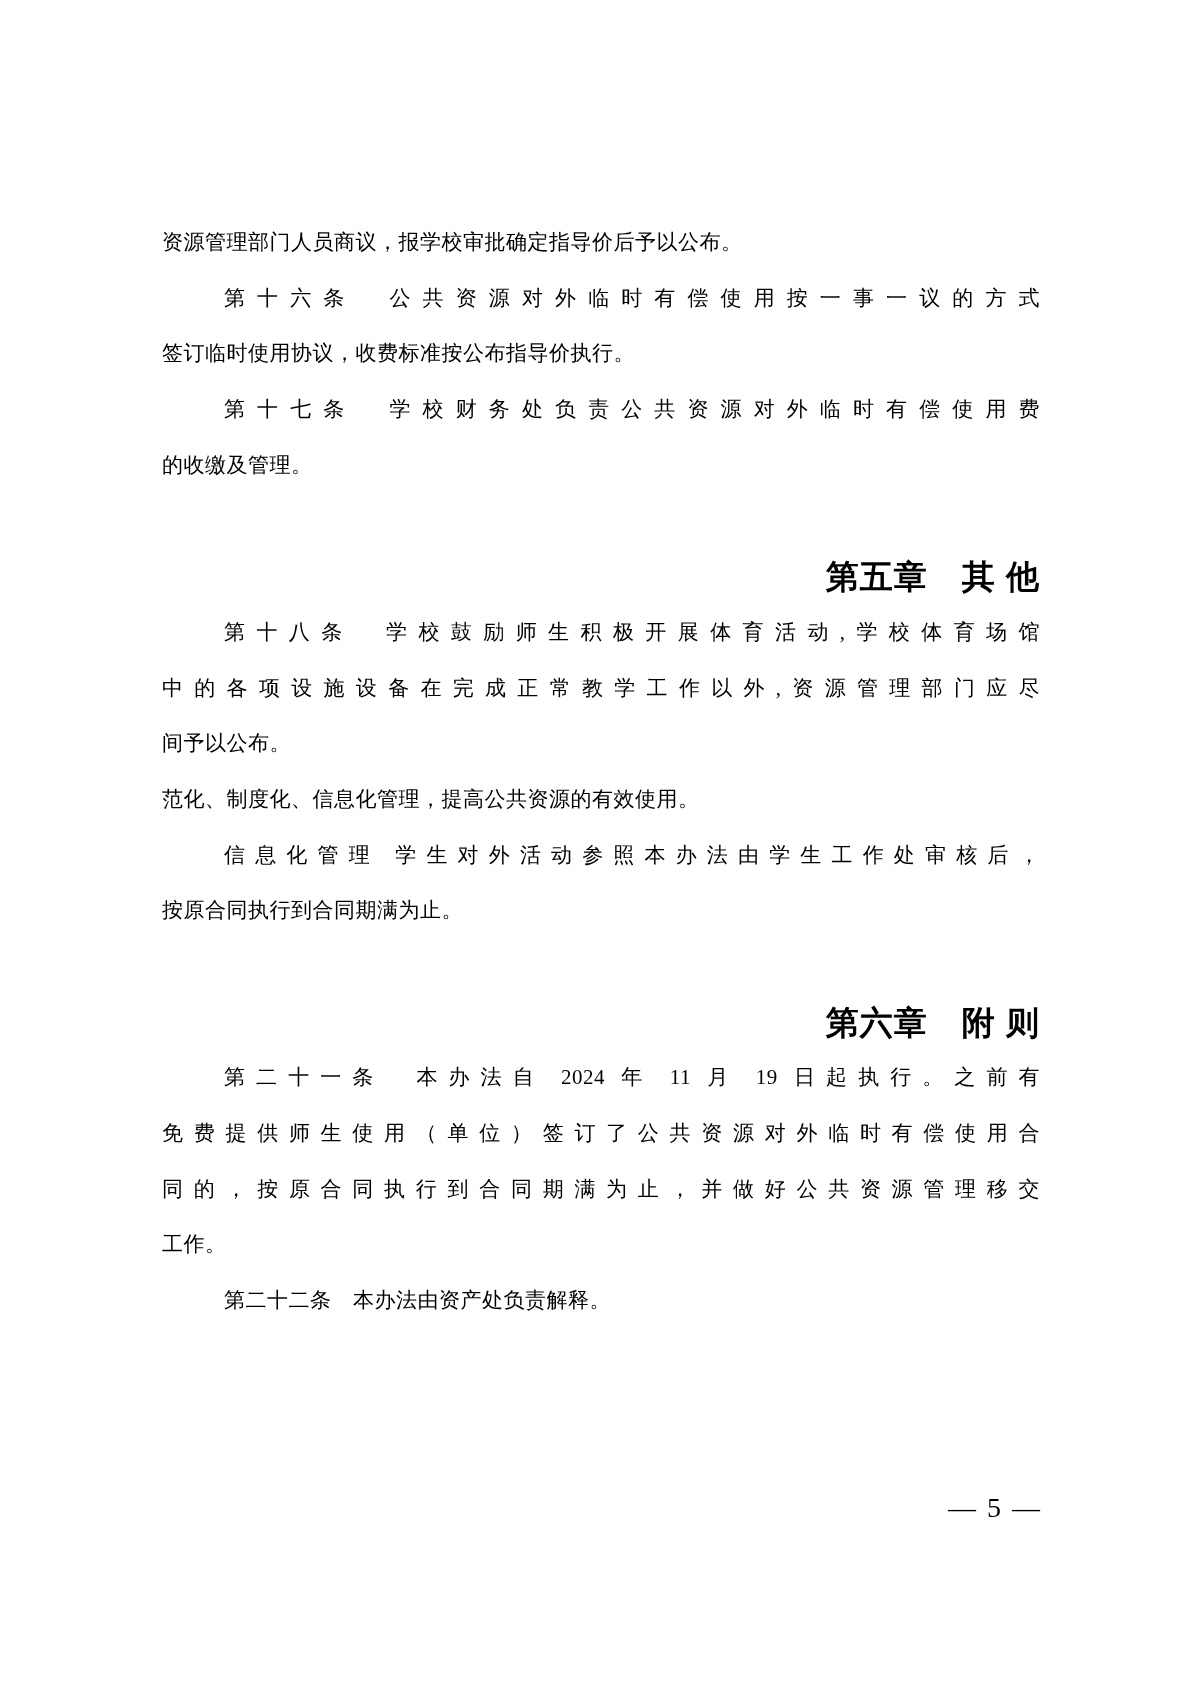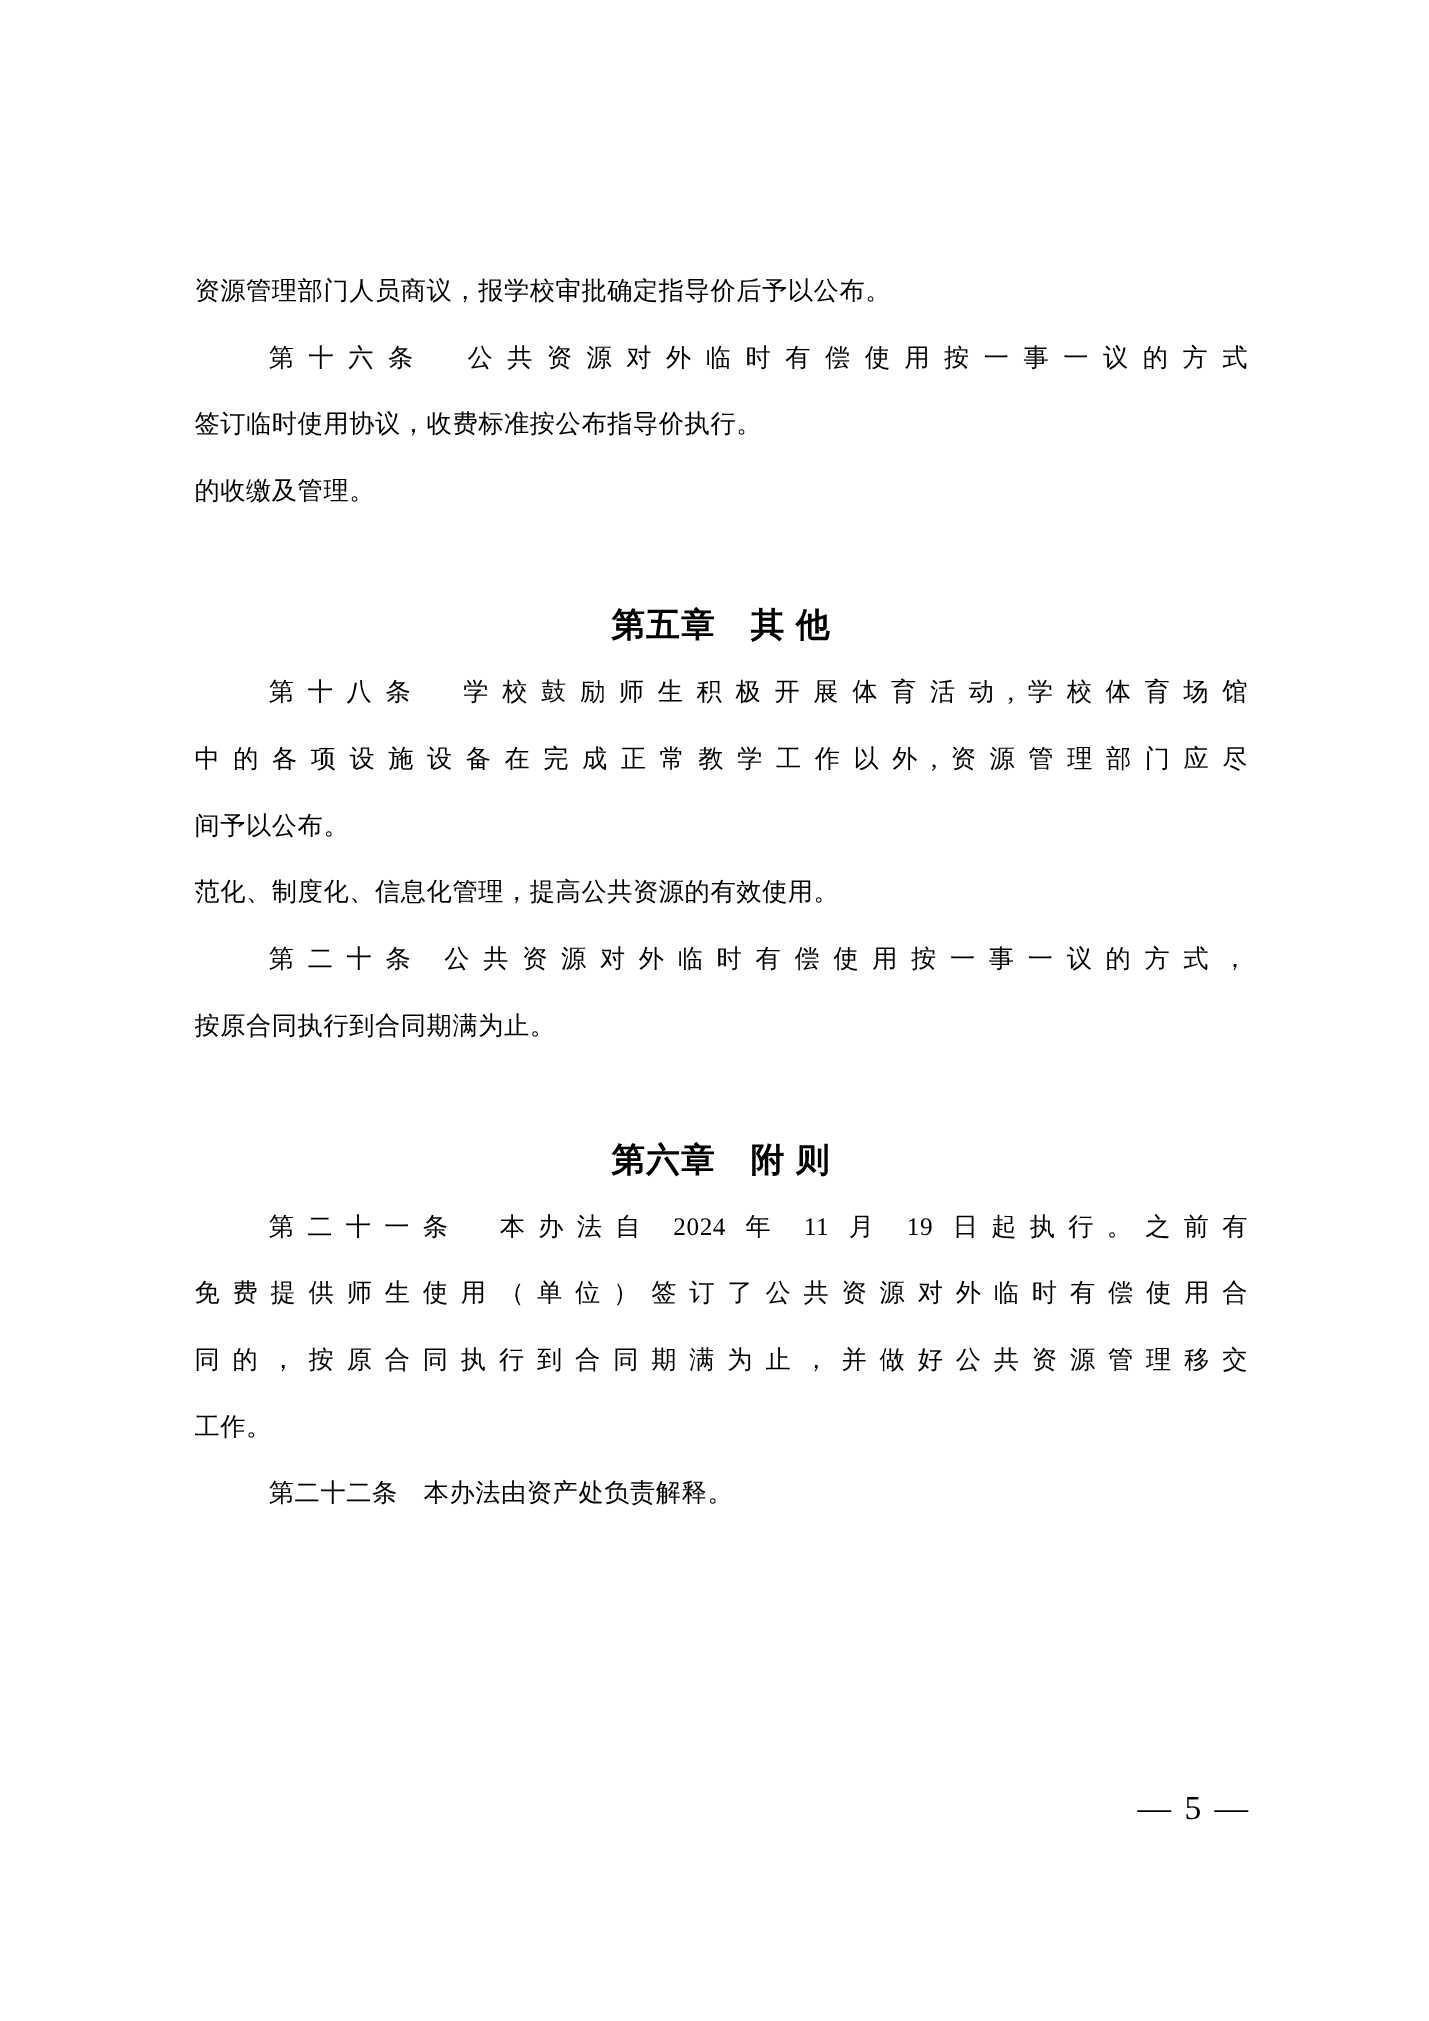--- a/index.html
+++ b/index.html
@@ -33,22 +33,22 @@
   .line.indent {
     text-indent: 62px;
   }
   .line.justify {
     text-align: justify;
     text-align-last: justify;
   }
   .line.heading {
     font-family: "Liberation Sans", "DejaVu Sans", sans-serif;
     font-weight: bold;
-    font-size: 28px;
-    text-align: center;
+    font-size: 33px;
+    text-align: right;
     letter-spacing: 1px;
   }
   .line.blank {
     height: 55.7px;
   }
   .page-number {
     position: absolute;
     top: 1493px;
     right: 149px;
     height: 30px;
@@ -60,28 +60,29 @@
   }
 </style>
 </head>
 <body>
 
 <div class="page">
   <div class="content">
       <div class="line body">资源管理部门人员商议，报学校审批确定指导价后予以公布。</div>
       <div class="line body indent justify">第十六条　公共资源对外临时有偿使用按一事一议的方式</div>
       <div class="line body">签订临时使用协议，收费标准按公布指导价执行。</div>
+      <div class="line body indent justify">第十七条　学校财务处负责公共资源对外临时有偿使用费</div>
       <div class="line body">的收缴及管理。</div>
       <div class="line blank"></div>
       <div class="line heading">第五章　其 他</div>
       <div class="line body indent justify">第十八条　学校鼓励师生积极开展体育活动,学校体育场馆</div>
       <div class="line body justify">中的各项设施设备在完成正常教学工作以外,资源管理部门应尽</div>
       <div class="line body">间予以公布。</div>
       <div class="line body">范化、制度化、信息化管理，提高公共资源的有效使用。</div>
-      <div class="line body indent justify">第二十条 公共资源对外临时有偿使用按一事一议的方式，</div>
+      <div class="line body indent justify">信息化管理 学生对外活动参照本办法由学生工作处审核后，</div>
       <div class="line body">按原合同执行到合同期满为止。</div>
       <div class="line blank"></div>
       <div class="line heading">第六章　附 则</div>
       <div class="line body indent justify">第二十一条　本办法自 2024 年 11 月 19 日起执行。之前有</div>
       <div class="line body justify">免费提供师生使用（单位）签订了公共资源对外临时有偿使用合</div>
       <div class="line body justify">同的，按原合同执行到合同期满为止，并做好公共资源管理移交</div>
       <div class="line body">工作。</div>
       <div class="line body indent">第二十二条　本办法由资产处负责解释。</div>
     </div>
   <div class="page-number">— 5 —</div>

